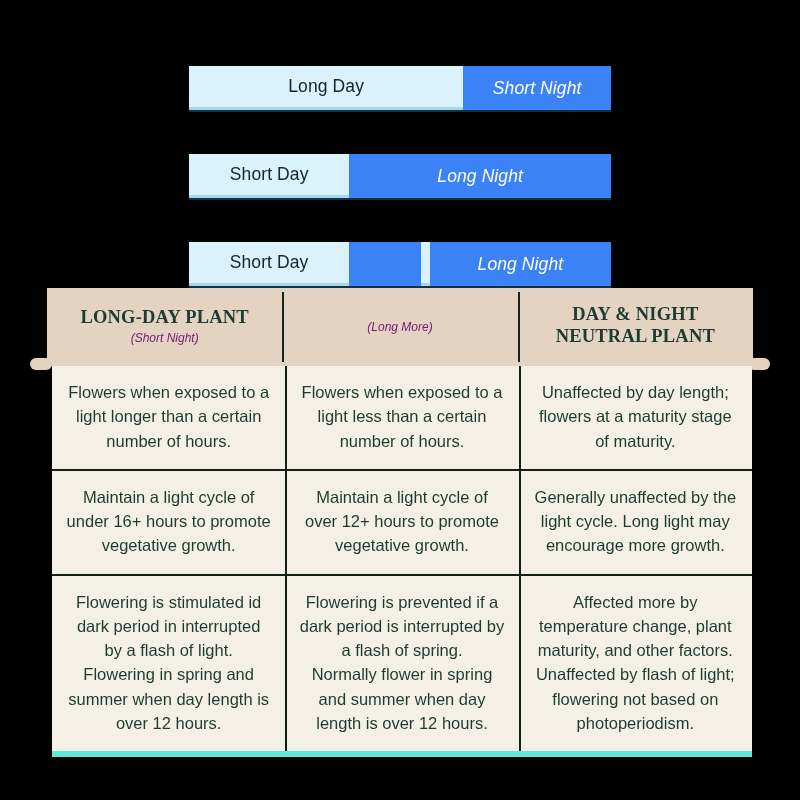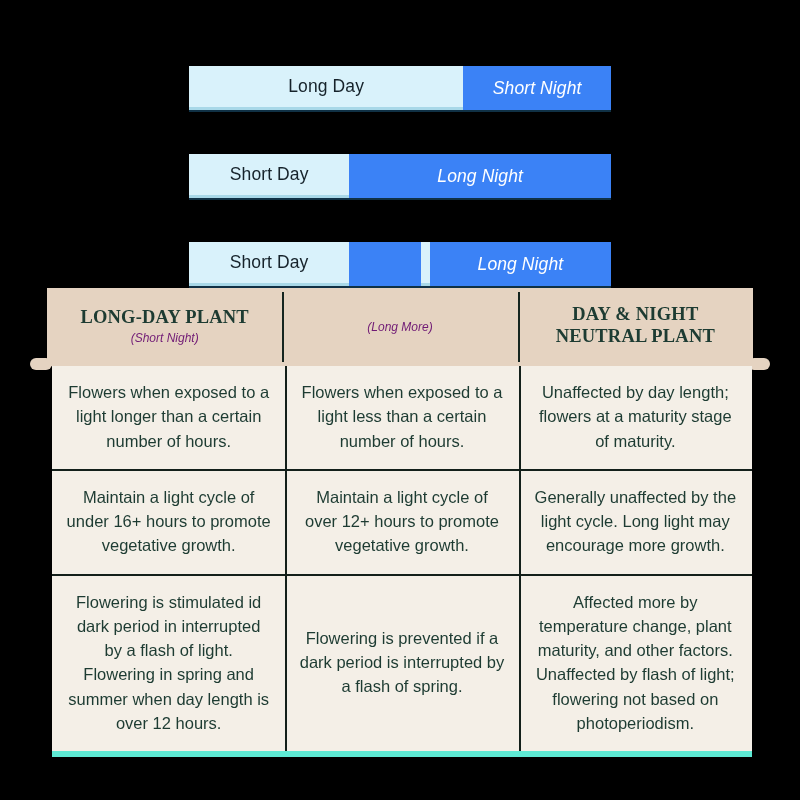--- a/index.html
+++ b/index.html
@@ -249,20 +249,21 @@
       </div>
     </div>
 
     <div class="trow">
       <div class="td">
         <p class="cell-p">Flowering is stimulated id dark period in interrupted by a flash of light.</p>
         <p class="cell-p">Flowering in spring and summer when day length is over 12 hours.</p>
       </div>
       <div class="td">
         <p class="cell-p">Flowering is prevented if a dark period is interrupted by a flash of spring.</p>
+        <p class="cell-p">Normally flower in spring and summer when day length is over 12 hours.</p>
       </div>
       <div class="td">
         <p class="cell-p">Affected more by temperature change, plant maturity, and other factors.</p>
         <p class="cell-p">Unaffected by flash of light; flowering not based on photoperiodism.</p>
       </div>
     </div>
 
   </div>
 </div>
 

